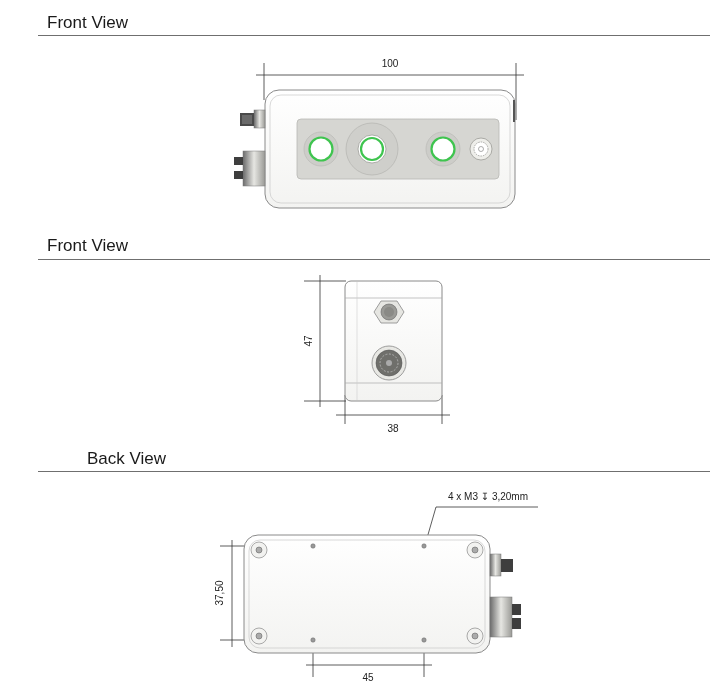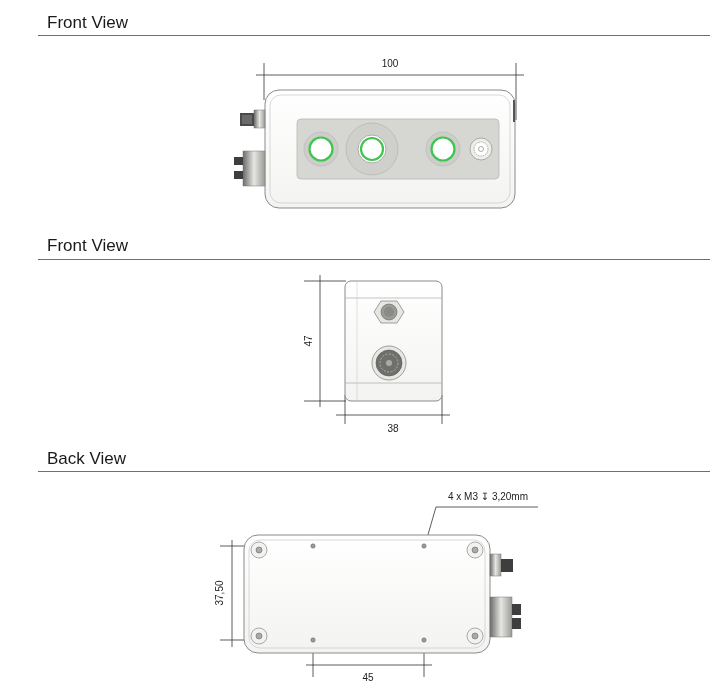--- a/index.html
+++ b/index.html
@@ -11,21 +11,21 @@
 </style>
 </head>
 <body>
 
 <div class="section-title" style="top:13px;">Front View</div>
 <div class="rule" style="top:35px;"></div>
 
 <div class="section-title" style="top:236px;">Front View</div>
 <div class="rule" style="top:259px;"></div>
 
-<div class="section-title" style="top:449px;">Back View</div>
+<div class="section-title" style="top:449px;margin-left:40px;">Back View</div>
 <div class="rule" style="top:471px;"></div>
 
 <svg width="728" height="698" viewBox="0 0 728 698">
   <defs>
     <linearGradient id="bodyGrad" x1="0" y1="0" x2="0" y2="1">
       <stop offset="0" stop-color="#ffffff"></stop>
       <stop offset="1" stop-color="#f3f3f1"></stop>
     </linearGradient>
     <linearGradient id="connGrad" x1="0" y1="0" x2="1" y2="0">
       <stop offset="0" stop-color="#6b6b6b"></stop>

